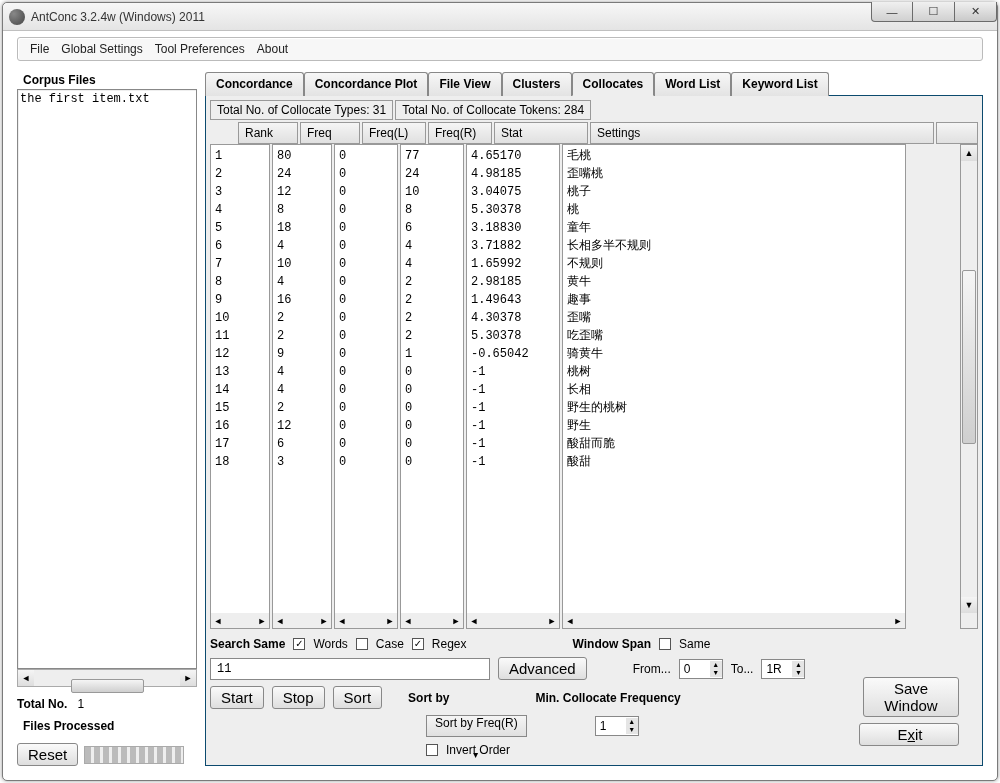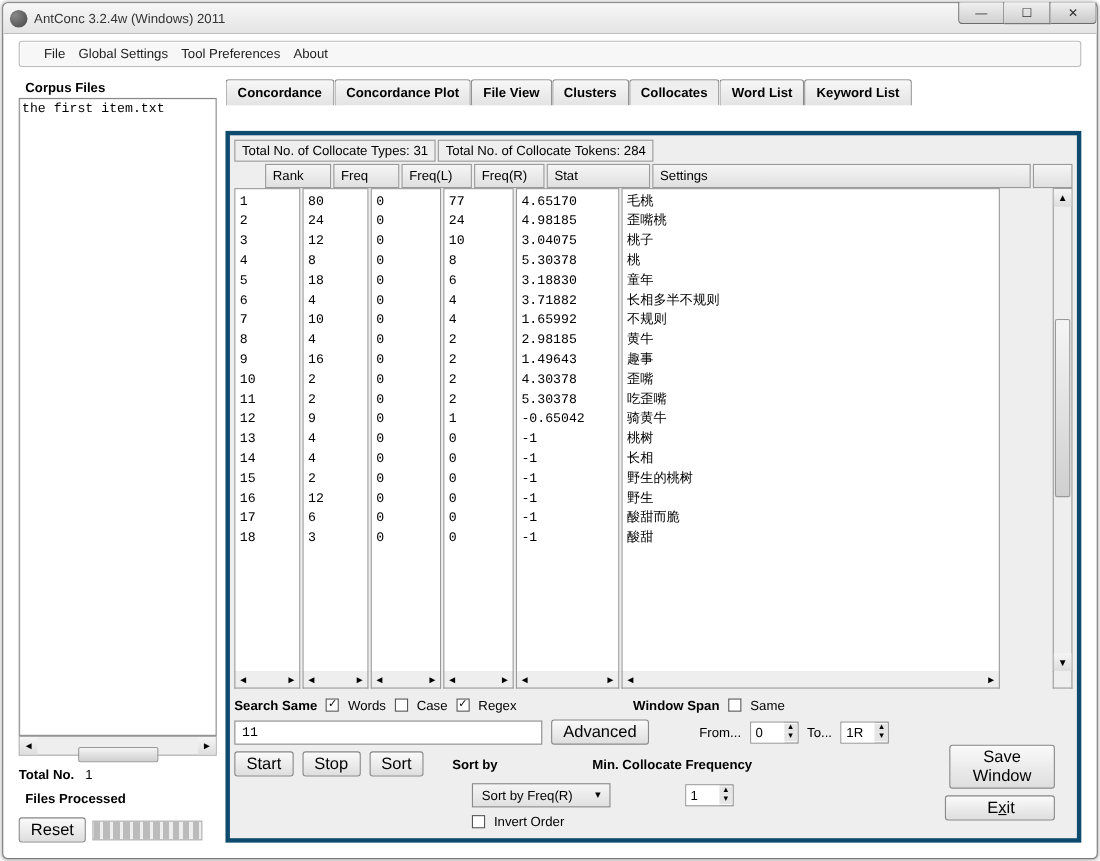--- a/index.html
+++ b/index.html
@@ -56,21 +56,21 @@
   .win-btn.close { background:linear-gradient(to bottom,#f0f0f0,#c9c9c9); border-radius:0 0 4px 0;}
   .win-btn.min { border-radius:0 0 0 4px;}
   
   .menubar {
     padding:6px 14px 4px 14px;
   }
   .menu-inner {
     border:1px solid #bbb;
     border-radius:3px;
     background:#f7f7f7;
-    padding:4px 22px;
+    padding:4px 12px;
     display:flex;
     gap:12px;
     box-shadow:inset 1px 1px 0 #fff;
   }
   .menu-item { color:#222; }
   
   .body-area {
     flex:1;
     display:flex;
     flex-direction:row;
@@ -146,26 +146,25 @@
     margin-right:0;
     font-weight:bold;
     font-size:12px;
     border-radius:3px 3px 0 0;
     position:relative;
     top:1px;
   }
   .tab.selected { background:#eee; border-bottom:1px solid #eee; }
   .content {
     flex:1;
-    border:4px solid #0c4a6e;
+    border:1px solid #0c4a6e;
     background:#eee;
     padding:4px 4px 8px 4px;
     display:flex;
     flex-direction:column;
-    margin-top:24px;
   }
   .stats-bar { display:flex; gap:2px; margin-bottom:2px;}
   .stats-cell { border:1px solid #999; padding:2px 6px; background:#eee;}
   .table-wrap { flex:1; display:flex; flex-direction:column; background:#eee; }
   .headers { display:flex; gap:2px;padding-left:28px; }
   .col-head {
     border:1px solid #999;
     background:linear-gradient(to bottom,#f5f5f5,#e0e0e0);
     padding:3px 6px;
     font-size:12px;
@@ -236,20 +235,21 @@
   .spin .arrows { display:flex; flex-direction:column; width:12px;}
   .spin .arrows span { font-size:7px; line-height:8px; text-align:center; background:#e5e5e5;}
   .dropdown {
     border:1px solid #888;
     background:linear-gradient(#f5f5f5,#e0e0e0);
     height:22px;
     display:flex;
     align-items:center;
     padding:0 8px;
     gap:20px;
+    flex-direction:column;
   }
   .dropdown .dd-arrow { transform:rotate(90deg); font-size:10px; }
   .right-btns { position:absolute; right:24px; bottom:20px; display:flex; flex-direction:column; gap:6px; align-items:flex-end;}
   .underline { text-decoration:underline; }
   .ctrl-label { font-weight:bold; }
 </style>
 </head>
 <body>
 
 <div class="window">

